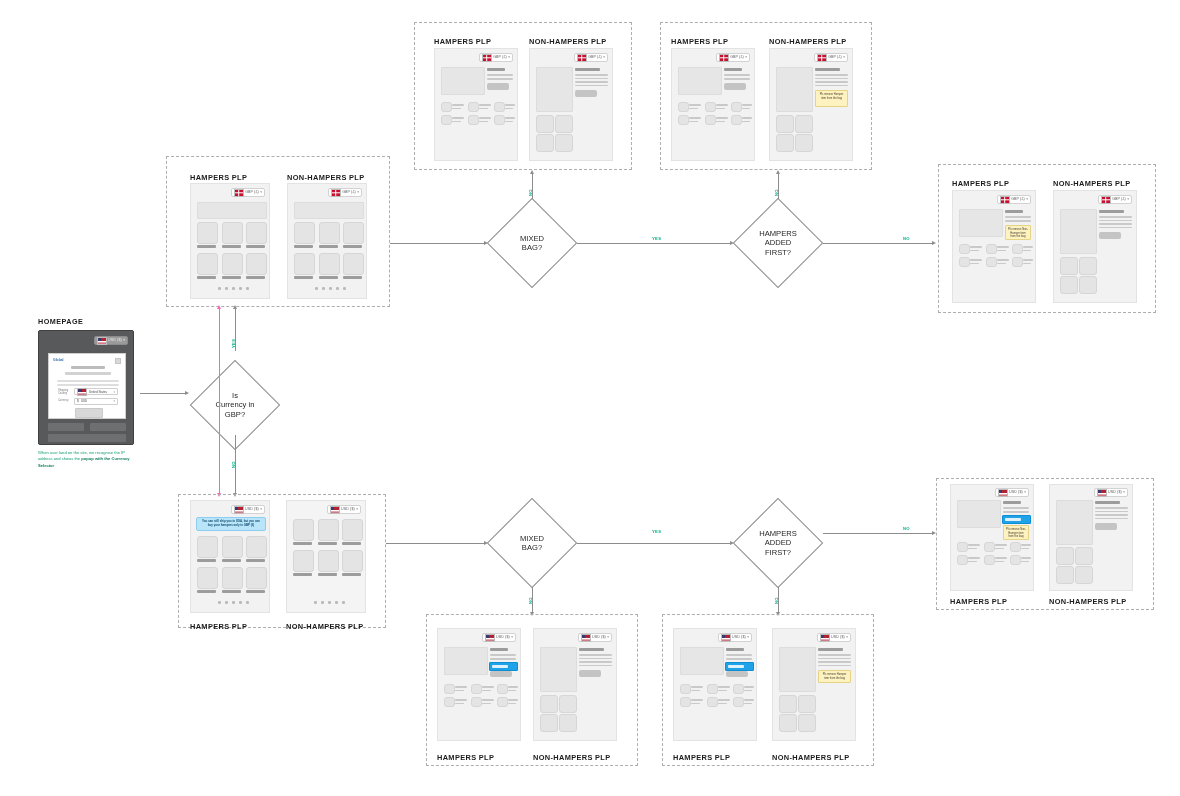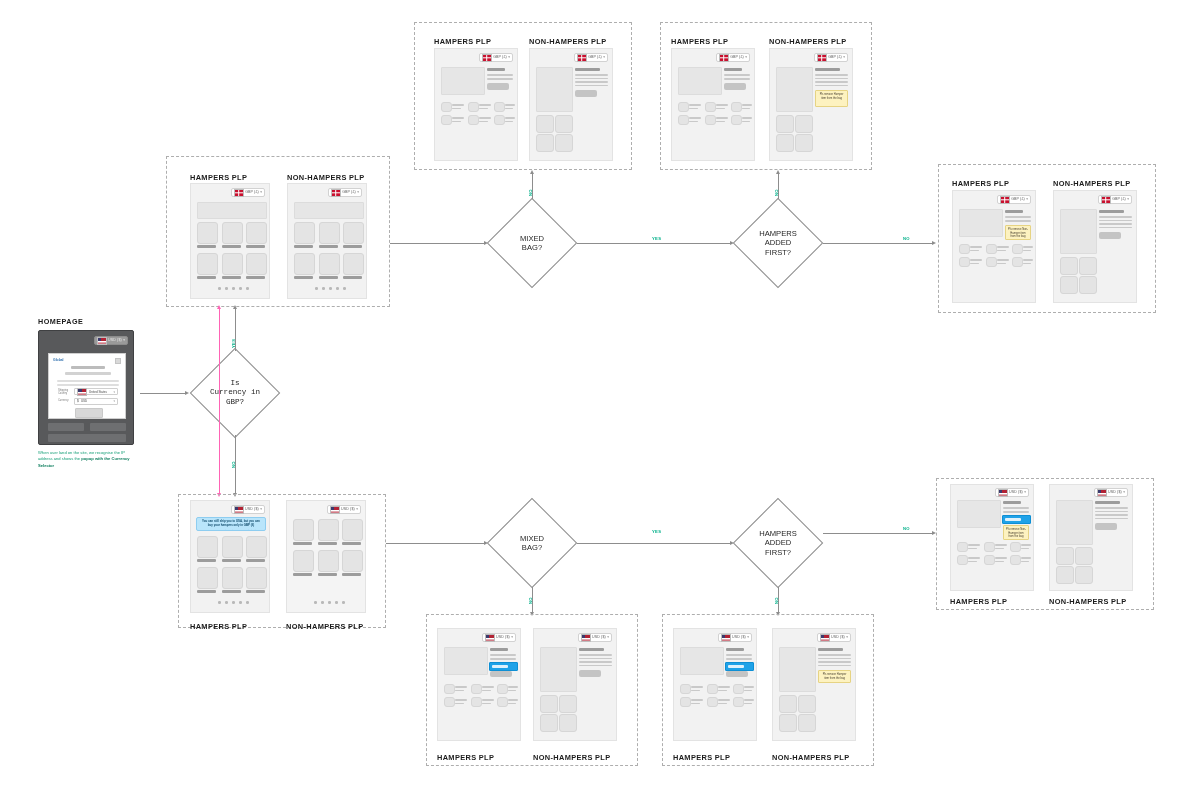--- a/index.html
+++ b/index.html
@@ -375,21 +375,21 @@
     <div class="blk" style="left:9px;top:92px;width:36px;height:8px;background:#6e6f71;"></div>
     <div class="blk" style="left:51px;top:92px;width:36px;height:8px;background:#6e6f71;"></div>
     <div class="blk" style="left:9px;top:103px;width:78px;height:8px;background:#6e6f71;"></div>
   </div>
   <div class="anno" style="left:38px;top:450px;">
     <span>When user land on the site, we</span>
     <span>recognise the IP address and</span>
     <span>shows the </span><b>popup with the Currency Selector</b>
   </div>
 
-  <div class="diamond" style="left:190px;top:348px;width:90px;height:90px;font-family:Liberation Mono, monospace;">
+  <div class="diamond" style="left:190px;top:360px;width:90px;height:90px;">
     <div class="shape" style="left:13px;top:13px;width:64px;height:64px;"></div>
     <div class="txt">
       <span>
         <span>Is</span><br>
         <span>Currency in</span><br>
         <span>GBP?</span>
       </span>
     </div>
   </div>
 

